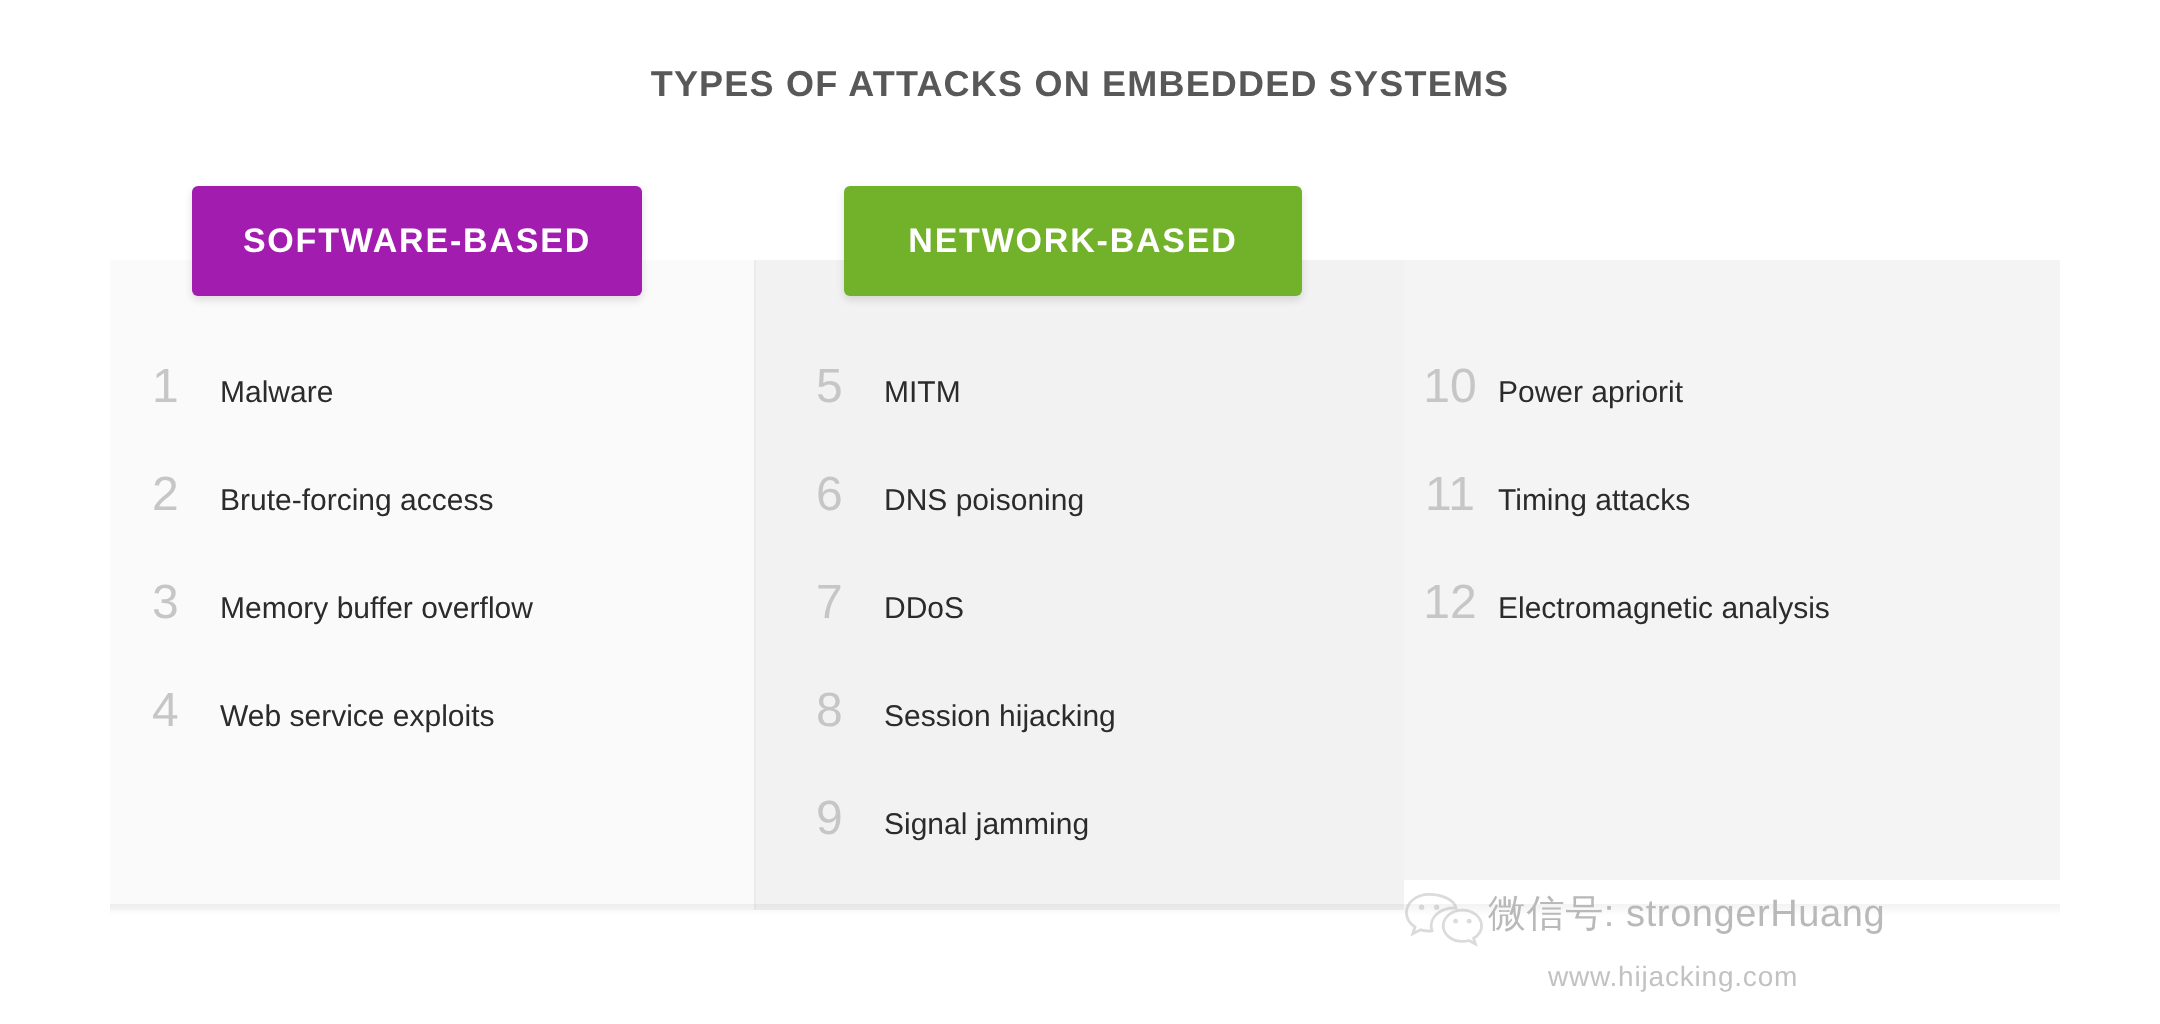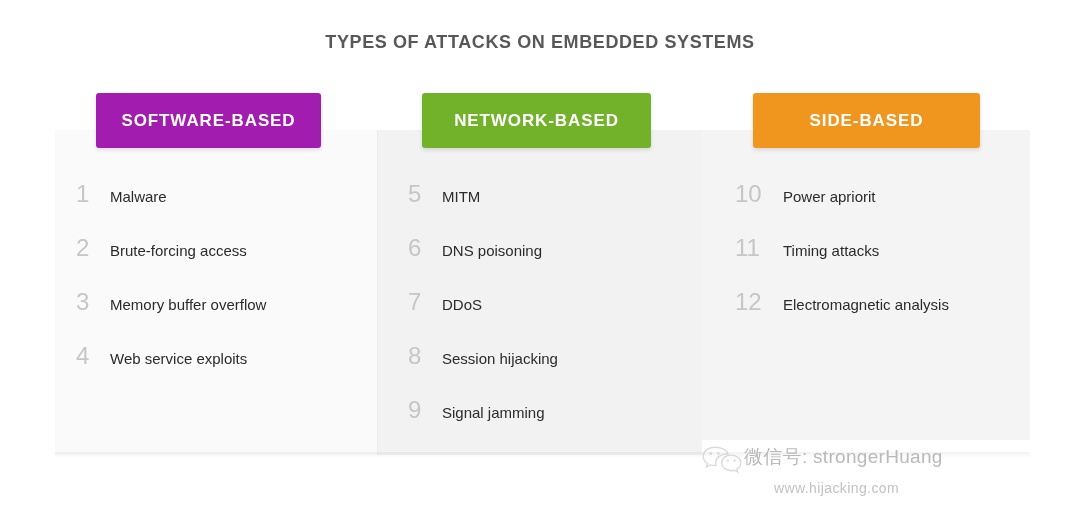--- a/index.html
+++ b/index.html
@@ -93,21 +93,21 @@
   .chip-network  { left: 422px; top: 93px; width: 229px; background: #72b12a; }
   .chip-side     { left: 753px; top: 93px; width: 227px; background: #f0961e; }
 
   
   .attack-list {
     position: absolute;
     list-style: none;
   }
   .list-software { left: 76px;  top: 182px; }
   .list-network  { left: 408px; top: 182px; }
-  .list-side     { left: 735px; top: 182px; }
+  .list-side     { left: 701px; top: 182px; text-align: center; }
 
   .attack-item {
     display: flex;
     align-items: baseline;
     height: 54px;
   }
   .attack-num {
     color: #c6c6c6;
     font-size: 24px;
     font-weight: normal;
@@ -168,21 +168,20 @@
   <div class="panel panel-software"></div>
   <div class="panel panel-network"></div>
   <div class="panel panel-side"></div>
   <div class="panel-divider"></div>
   <div class="panel-shadow"></div>
 
   <div class="page-title">TYPES OF ATTACKS ON EMBEDDED SYSTEMS</div>
 
   <div class="chip chip-software">SOFTWARE-BASED</div>
   <div class="chip chip-network">NETWORK-BASED</div>
-  <div class="chip chip-side">SIDE-BASED</div>
 
   <ul class="attack-list list-software">
     <li class="attack-item">
       <span class="attack-num">1</span>
       <span class="attack-label">Malware</span>
     </li>
     <li class="attack-item">
       <span class="attack-num">2</span>
       <span class="attack-label">Brute-forcing access</span>
     </li>

